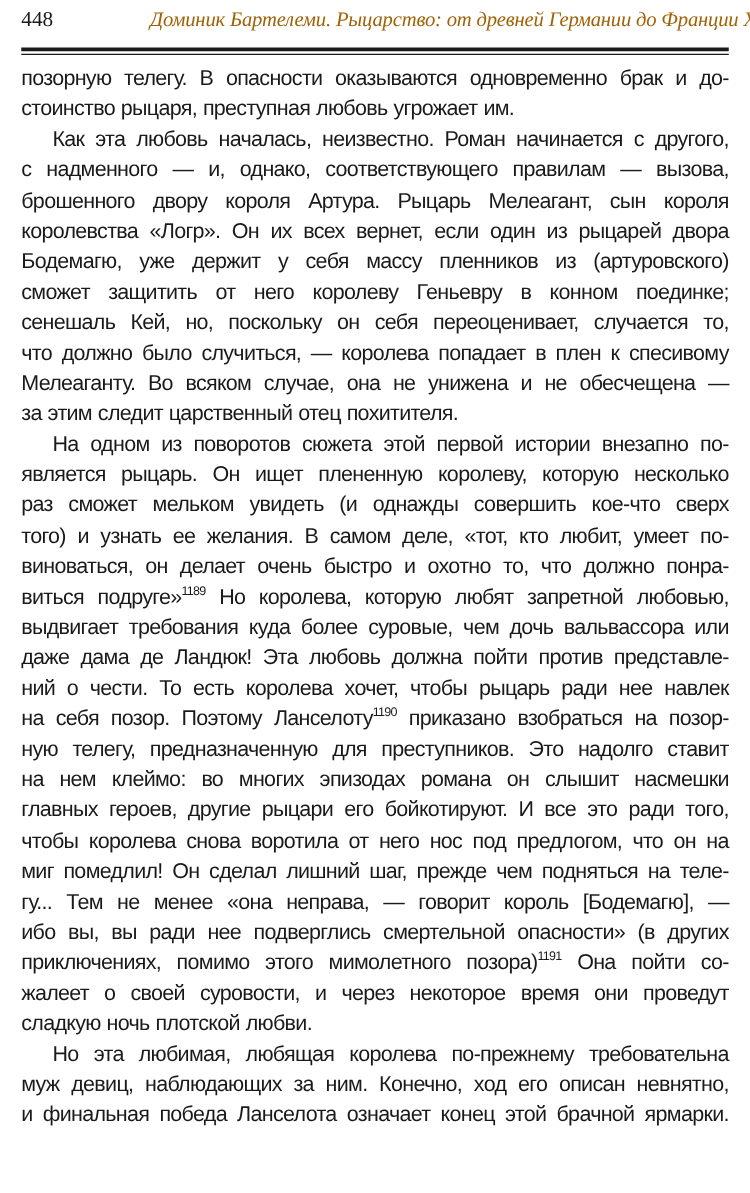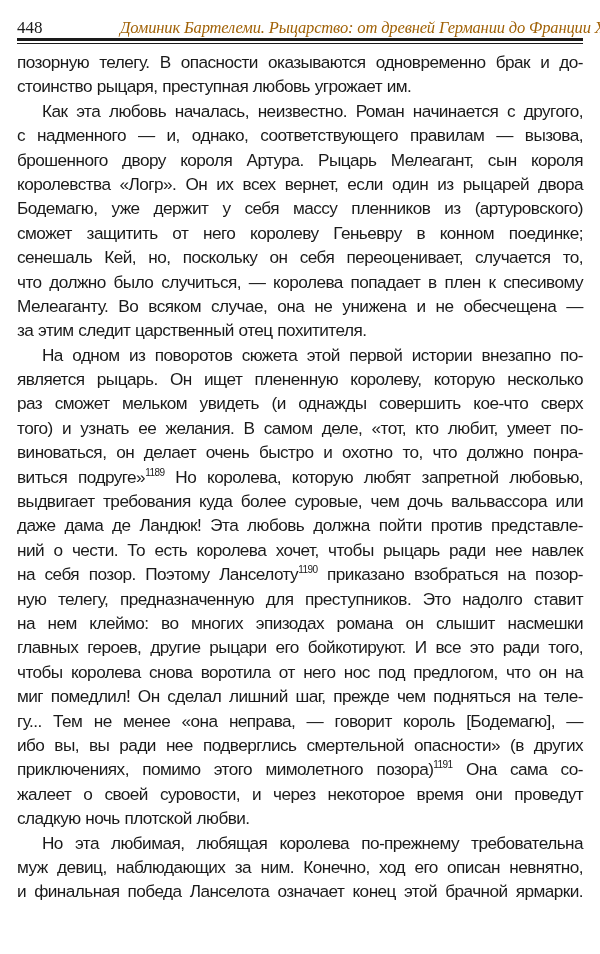--- a/index.html
+++ b/index.html
@@ -1,17 +1,17 @@
 <!DOCTYPE html>
 <html><head>
 <meta charset="utf-8">
 <style>
   html, body { margin:0; padding:0; background:#ffffff; }
   body { width:600px; height:954px; position:relative; overflow:hidden; color:#1a1a1a; }
-  .header { position:absolute; left:17px; top:12px; width:566px; height:30px; }
+  .header { position:absolute; left:17px; top:0; width:566px; height:30px; }
   .page-num { position:absolute; left:0; top:6px; font-family:"Liberation Serif", serif; font-size:17px; color:#1a1a1a; }
   .running-title { position:absolute; left:64px; top:6px; font-family:"Liberation Serif", serif; font-style:italic; font-size:16.5px; letter-spacing:-0.15px; white-space:nowrap; color:#a16207;margin-left:39px; }
   .rule-thick { position:absolute; left:17px; top:38px; width:566px; height:3px; background:#1a1a1a; }
   .rule-thin { position:absolute; left:17px; top:43px; width:566px; height:1px; background:#1a1a1a; }
   .body { position:absolute; left:17px; top:50px; width:566px; font-family:"Liberation Sans Narrow","Liberation Sans", sans-serif; font-size:17.2px; line-height:24.4px; color:#1a1a1a; }
   .line { display:block; white-space:nowrap; text-align:justify; text-align-last:justify; height:24.4px; letter-spacing:-0.55px; word-spacing:0.5px; transform-origin:left; }
   .line.last { text-align-last:left; }
   .line.indent { padding-left:25px; }
   sup { font-size:10px; line-height:0; vertical-align:7px; }
 </style>
@@ -51,21 +51,21 @@
   <span class="line">даже дама де Ландюк! Эта любовь должна пойти против представле-</span>
   <span class="line">ний о чести. То есть королева хочет, чтобы рыцарь ради нее навлек</span>
   <span class="line"><span>на себя позор. Поэтому Ланселоту</span><sup>1190</sup><span> приказано взобраться на позор-</span></span>
   <span class="line">ную телегу, предназначенную для преступников. Это надолго ставит</span>
   <span class="line">на нем клеймо: во многих эпизодах романа он слышит насмешки</span>
   <span class="line">главных героев, другие рыцари его бойкотируют. И все это ради того,</span>
   <span class="line">чтобы королева снова воротила от него нос под предлогом, что он на</span>
   <span class="line">миг помедлил! Он сделал лишний шаг, прежде чем подняться на теле-</span>
   <span class="line">гу... Тем не менее «она неправа, — говорит король [Бодемагю], —</span>
   <span class="line">ибо вы, вы ради нее подверглись смертельной опасности» (в других</span>
-  <span class="line"><span>приключениях, помимо этого мимолетного позора)</span><sup>1191</sup><span> Она сама со-</span></span>
+  <span class="line"><span>приключениях, помимо этого мимолетного позора)</span><sup>1191</sup><span> Она пойти со-</span></span>
   <span class="line">жалеет о своей суровости, и через некоторое время они проведут</span>
   <span class="line last">сладкую ночь плотской любви.</span>
 
   <span class="line indent">Но эта любимая, любящая королева по-прежнему требовательна</span>
   <span class="line">муж девиц, наблюдающих за ним. Конечно, ход его описан невнятно,</span>
   <span class="line">и финальная победа Ланселота означает конец этой брачной ярмарки.</span>
 
 </div>
 
 </body></html>

